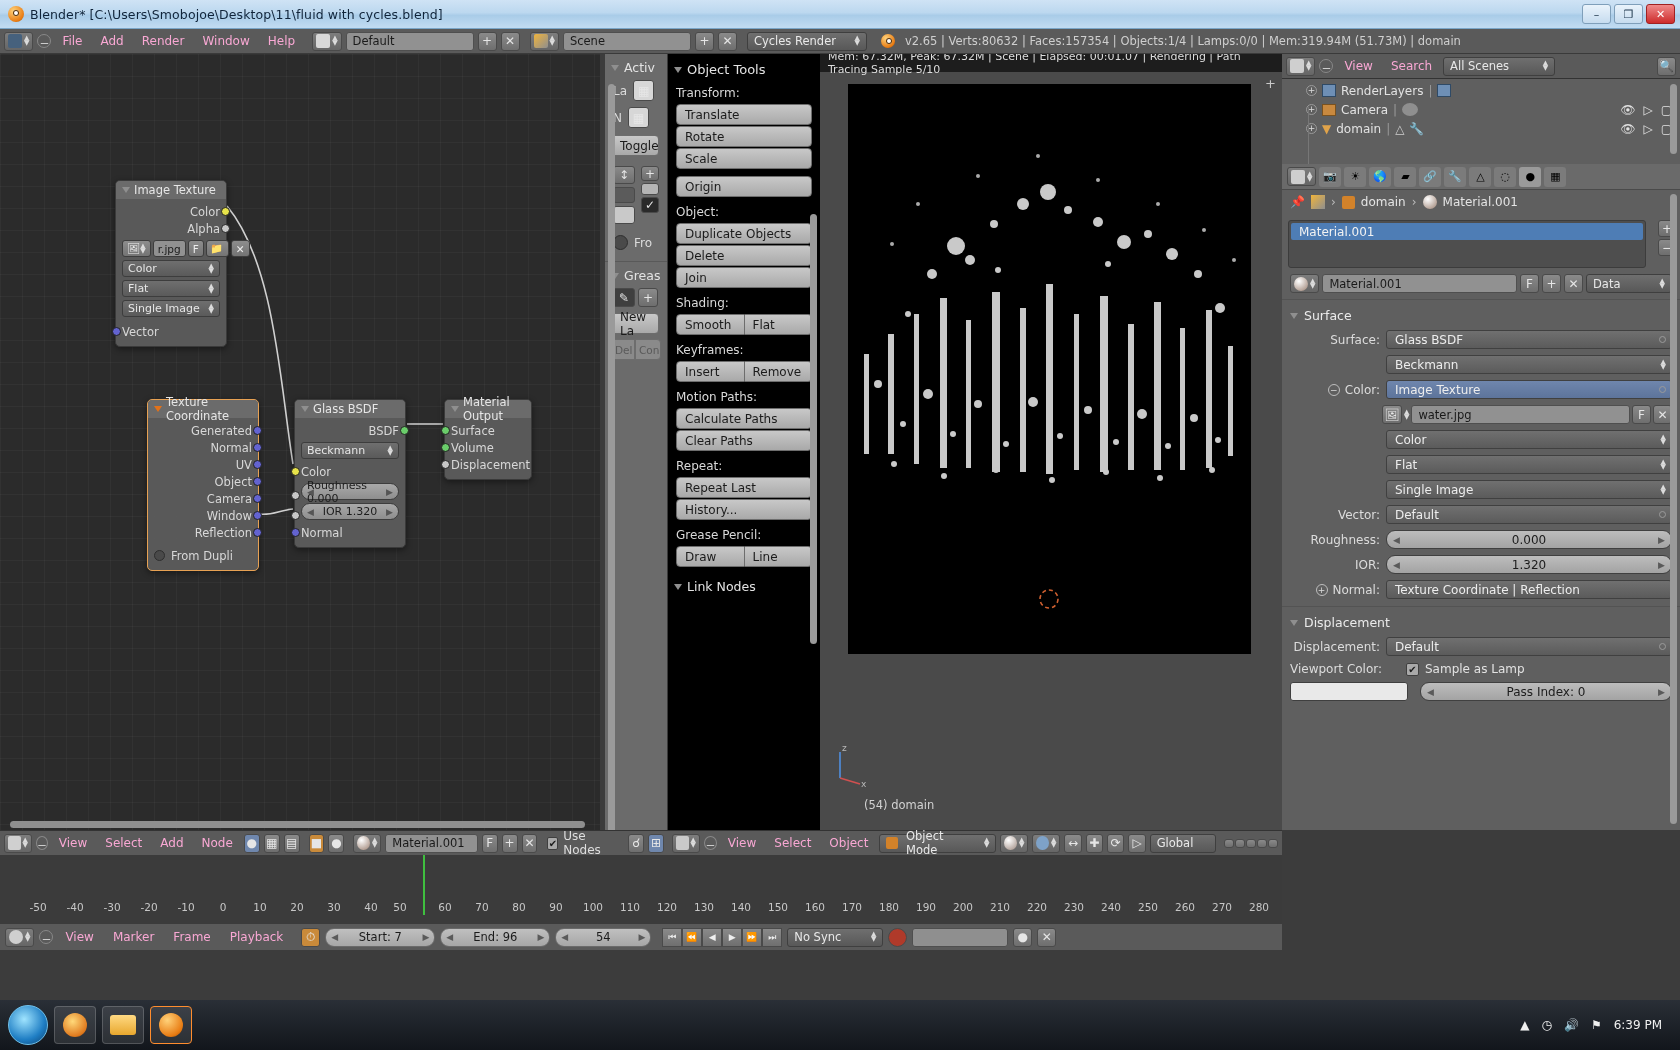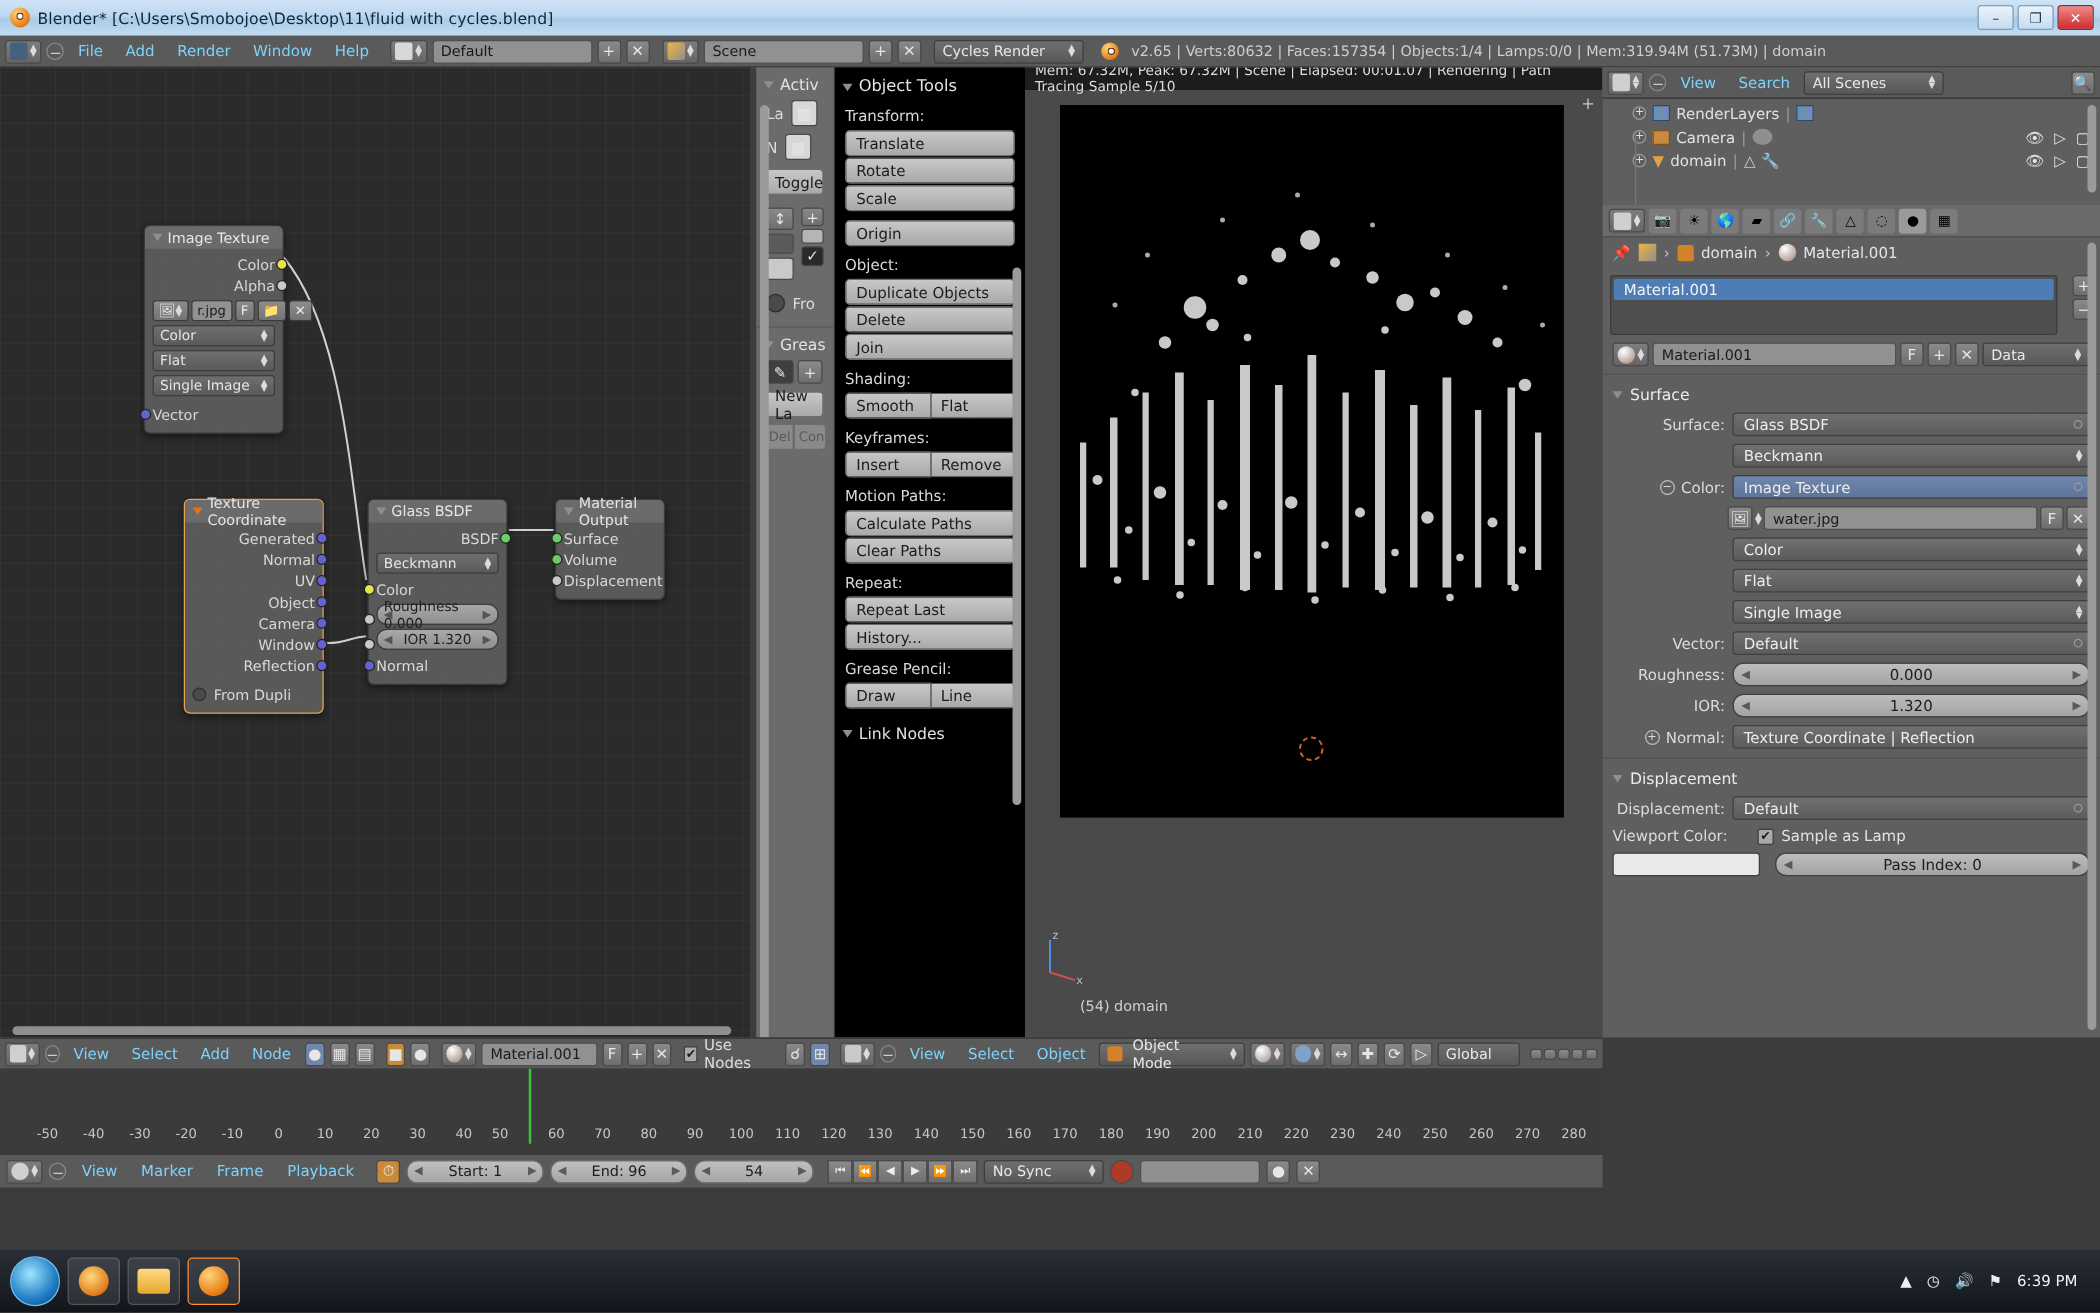--- a/index.html
+++ b/index.html
@@ -43,21 +43,21 @@
     background: #5a5a5a; border-bottom: 1px solid #3a3a3a;
     display: flex; align-items: center; gap: 4px; padding: 0 4px;
   }
   .editor-btn {
     height: 19px; min-width: 28px; border-radius: 3px; display: flex; align-items: center;
     background: linear-gradient(to bottom,#7d7d7d,#666); border: 1px solid #4a4a4a;
     padding: 0 3px; gap: 2px; color: #e8e8e8;
   }
   .icon-sq { width: 14px; height: 14px; border-radius: 2px; background: #46617d; position: relative; }
   .spin { display:flex; flex-direction:column; line-height:5px; font-size:7px; color:#dcdcdc; }
-  .menu-item { color: #7dd3fc; padding: 0 7px; height: 20px; line-height: 20px; font-size: 12px; }
+  .menu-item { color: #f9a8d4; padding: 0 7px; height: 20px; line-height: 20px; font-size: 12px; }
   .collapse-dot {
     width: 14px; height: 14px; border-radius: 50%; border: 1px solid #888;
     color: #ccc; font-size: 10px; text-align: center; line-height: 12px;
   }
   .text-field {
     height: 19px; background: #919191; border: 1px solid #4f4f4f; border-radius: 3px;
     display: flex; align-items: center; padding: 0 6px; color: #1a1a1a; font-size: 11.5px;
   }
   .sq-btn {
     width: 19px; height: 19px; border: 1px solid #4a4a4a; border-radius: 3px;
@@ -1052,21 +1052,21 @@
           </div>
       </div>
       <div class="collapse-dot">⚊</div>
       <div class="menu-item">View</div>
       <div class="menu-item">Marker</div>
       <div class="menu-item">Frame</div>
       <div class="menu-item">Playback</div>
       <div class="sq-btn" style="margin-left:6px;background:#c98a3a">⏱</div>
       <div class="num-field" style="width:110px">
         <span class="arrL">◀</span>
-        <span>Start: 1</span>
+        <span>Start: 7</span>
         <span class="arrR">▶</span>
       </div>
       <div class="num-field" style="width:110px">
         <span class="arrL">◀</span>
         <span>End: 96</span>
         <span class="arrR">▶</span>
       </div>
       <div class="num-field" style="width:96px">
         <span class="arrL">◀</span>
         <span>54</span>

